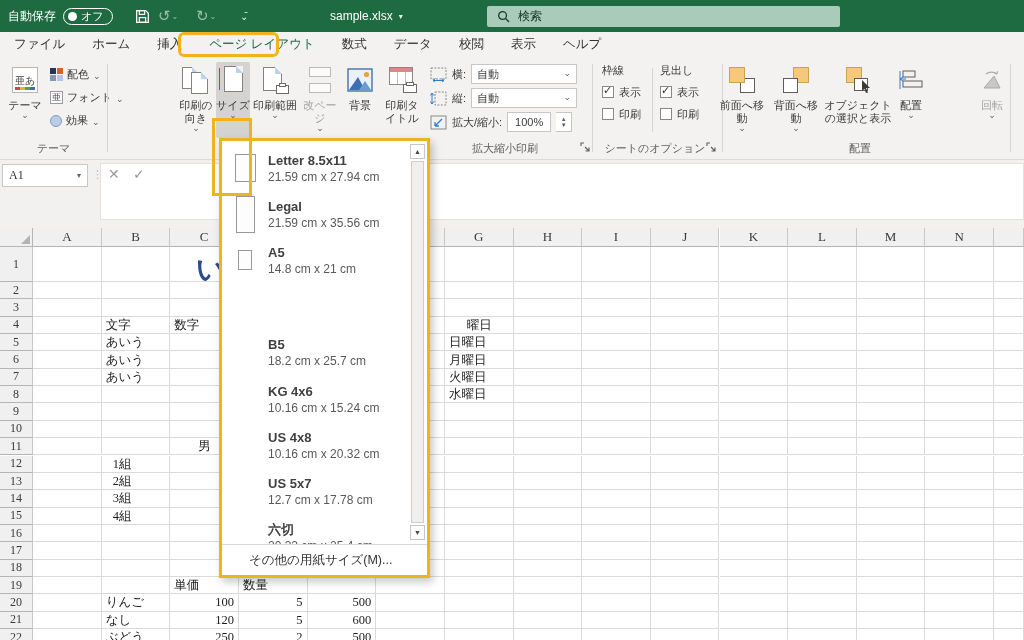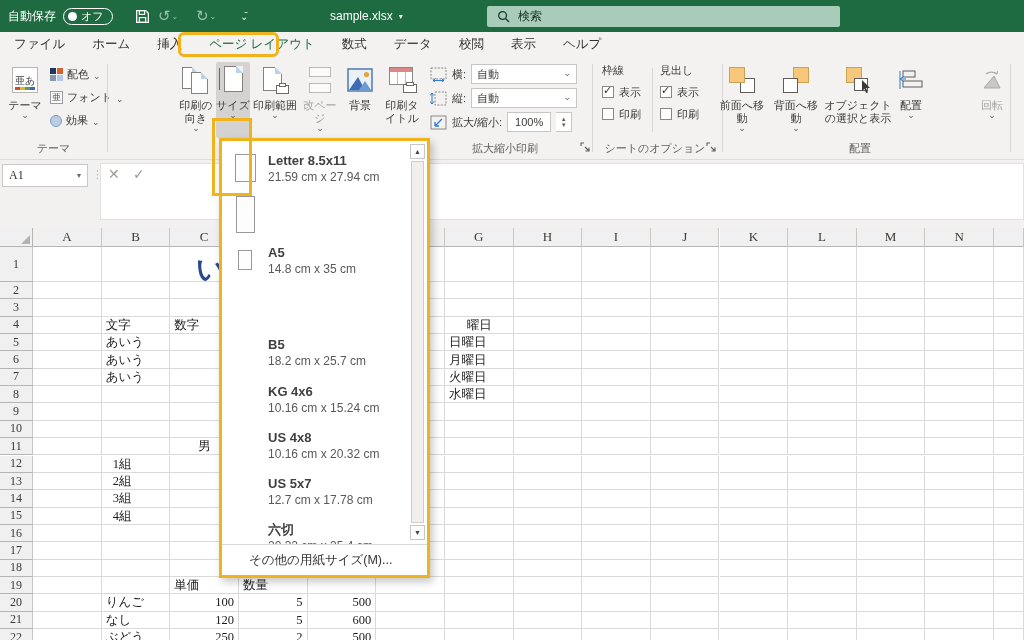--- a/index.html
+++ b/index.html
@@ -803,28 +803,32 @@
           </div>
           <div class="dd-text">
             <span class="dd-name">Letter 8.5x11</span>
             <span class="dd-dims">21.59 cm x 27.94 cm</span>
           </div>
         </div>
         <div class="dd-item" style="top: 46.2px;">
           <div class="dd-iconcol">
             <span class="dd-paper" style="width: 19px; height: 37px; display: inline-block;"></span>
           </div>
+          <div class="dd-text">
+            <span class="dd-name">Legal</span>
+            <span class="dd-dims">21.59 cm x 35.56 cm</span>
+          </div>
         </div>
         <div class="dd-item" style="top: 92.4px;">
           <div class="dd-iconcol">
             <span class="dd-paper" style="width: 14px; height: 20px; display: inline-block;"></span>
           </div>
           <div class="dd-text">
             <span class="dd-name">A5</span>
-            <span class="dd-dims">14.8 cm x 35 cm</span>
+            <span class="dd-dims">14.8 cm x 21 cm</span>
           </div>
         </div>
         <div class="dd-item" style="top: 184.8px;">
           <div class="dd-iconcol"></div>
           <div class="dd-text">
             <span class="dd-name">B5</span>
             <span class="dd-dims">18.2 cm x 25.7 cm</span>
           </div>
         </div>
         <div class="dd-item" style="top: 231px;">

